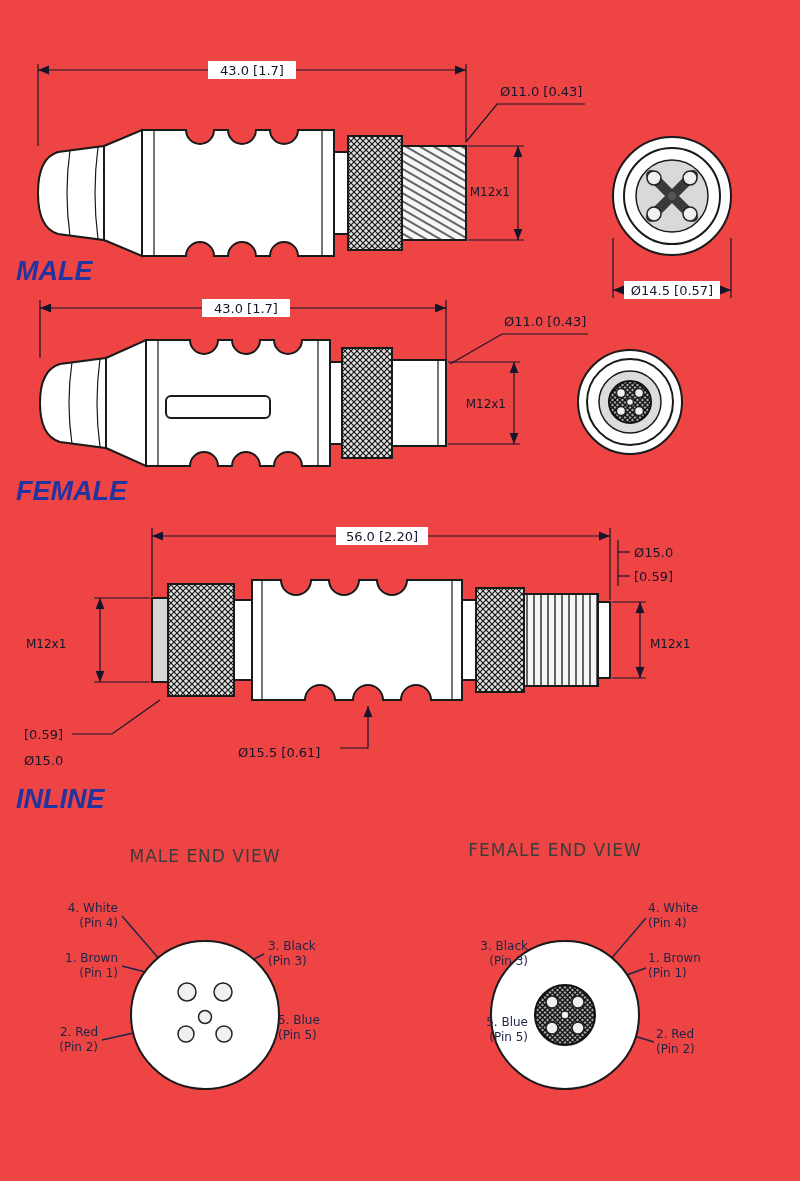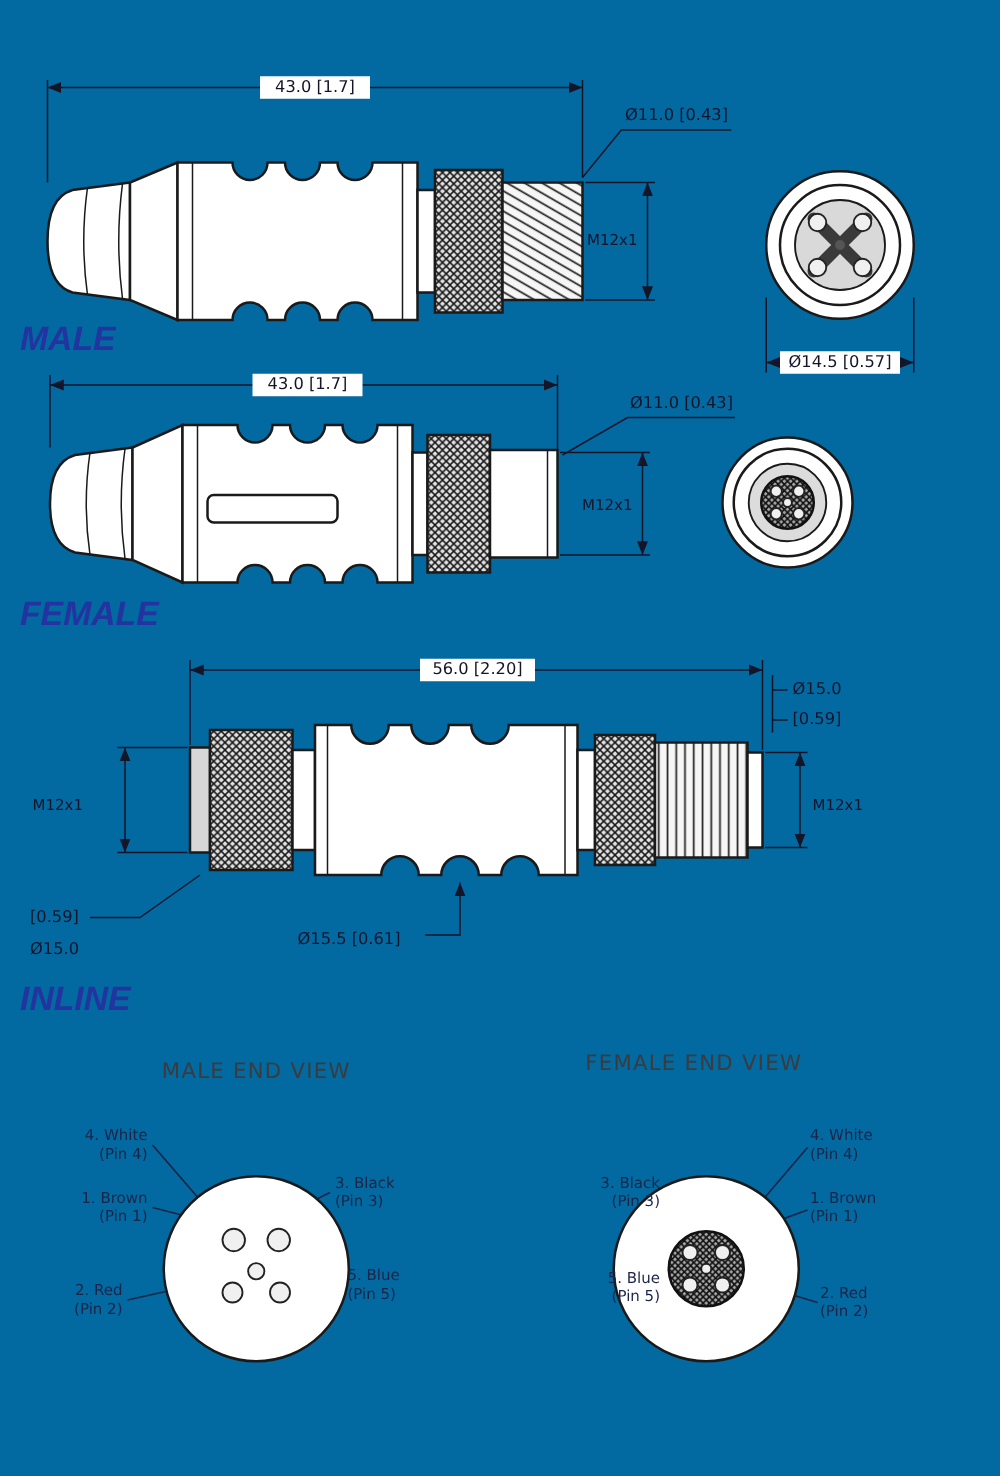--- a/index.html
+++ b/index.html
@@ -3,21 +3,21 @@
 <meta charset="utf-8">
 <style>
   :root{
     --line:#1a1a1a;
     --dim-text:#15152a;
     --section-label:#2333a0;
     --pin-text:#1c2547;
     --title-text:#3c3c3c;
   }
   html,body{margin:0;padding:0;background:#ffffff;}
-  .page{position:relative;width:800px;height:1181px;background:#0369a1;overflow:hidden;}
+  .page{position:relative;width:800px;height:1181px;background:#ef4444;overflow:hidden;}
   svg{display:block;}
   .part{fill:#ffffff;stroke:var(--line);stroke-width:2;}
   .thin{fill:none;stroke:var(--line);stroke-width:1.2;}
   .dim{stroke:var(--dim-text);stroke-width:1.2;fill:none;}
   .leader{stroke:var(--pin-text);stroke-width:1.4;fill:none;}
   text{font-family:"DejaVu Sans","Liberation Sans",sans-serif;fill:var(--dim-text);}
   .dimtext{font-size:13px;}
   .threadtext{font-size:12px;}
   .section-label{font-family:"Liberation Sans",sans-serif;font-size:27px;font-weight:bold;font-style:italic;fill:var(--section-label);}
   .ev-title{font-size:17px;letter-spacing:1px;fill:var(--title-text);}

